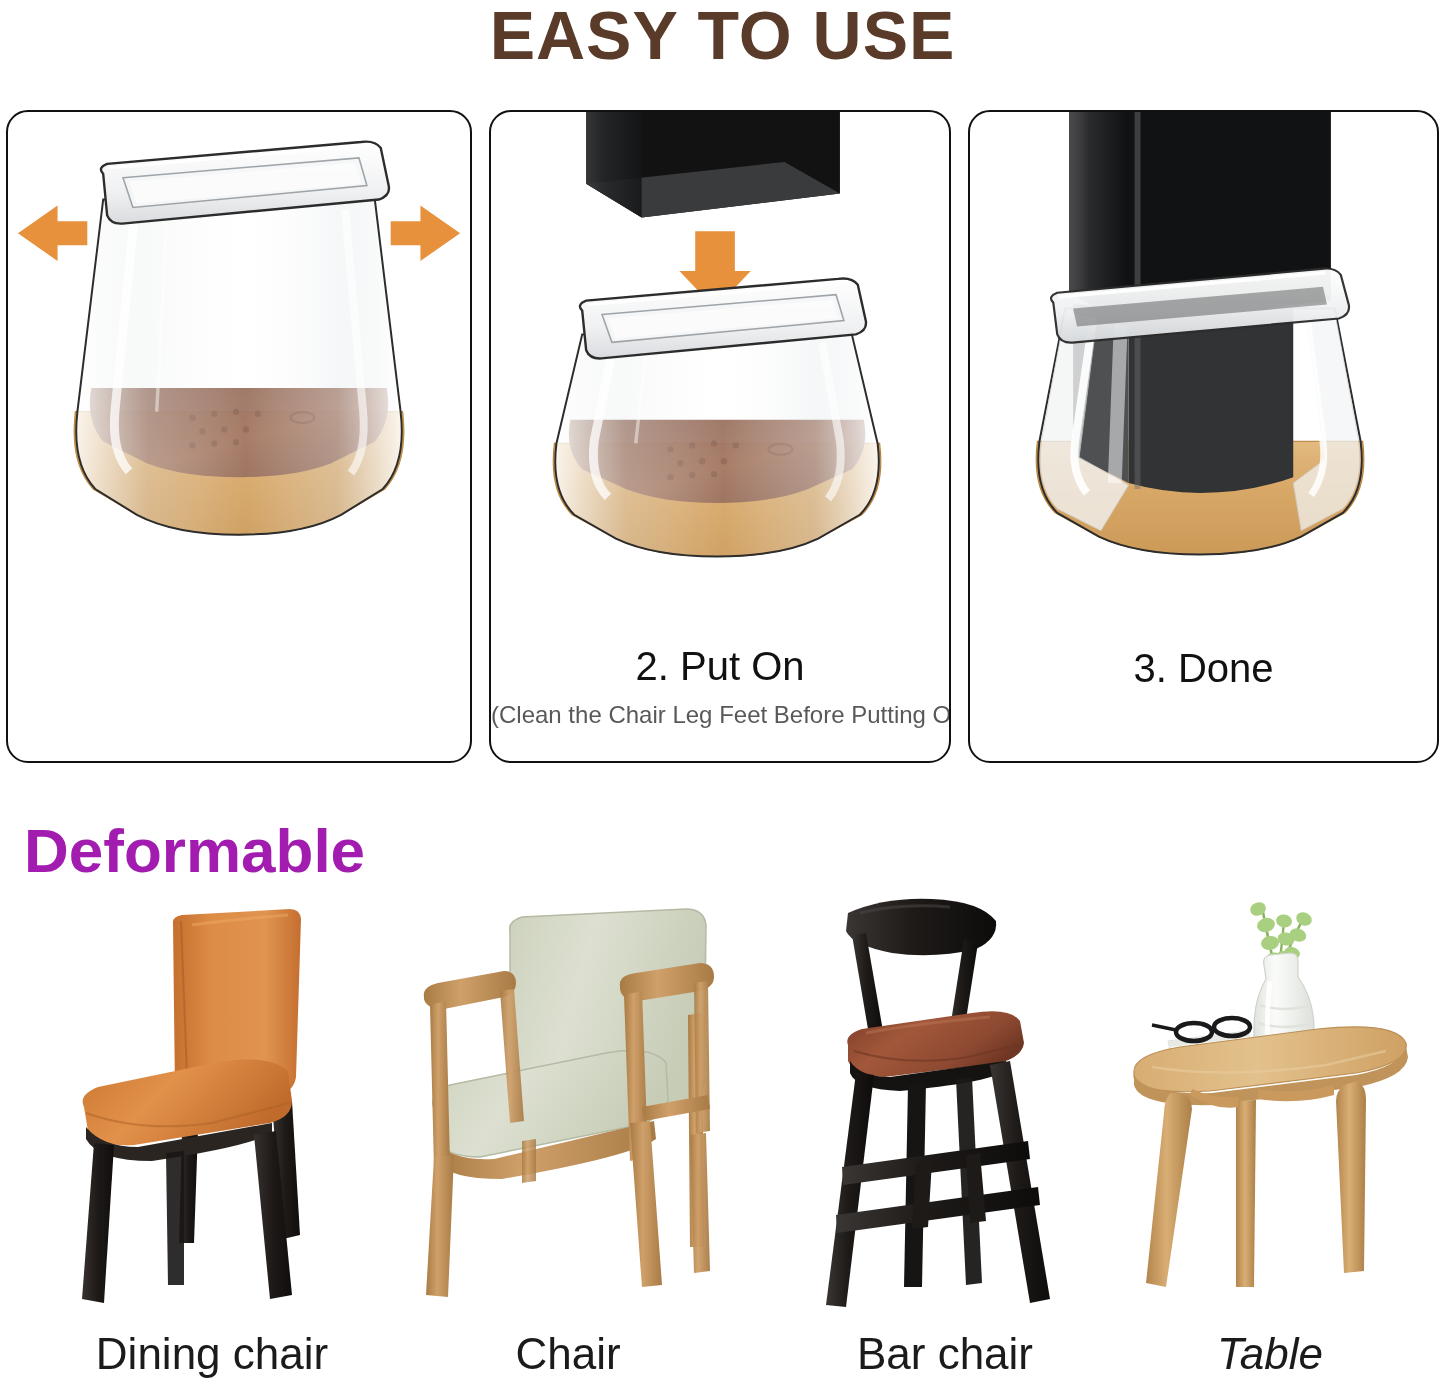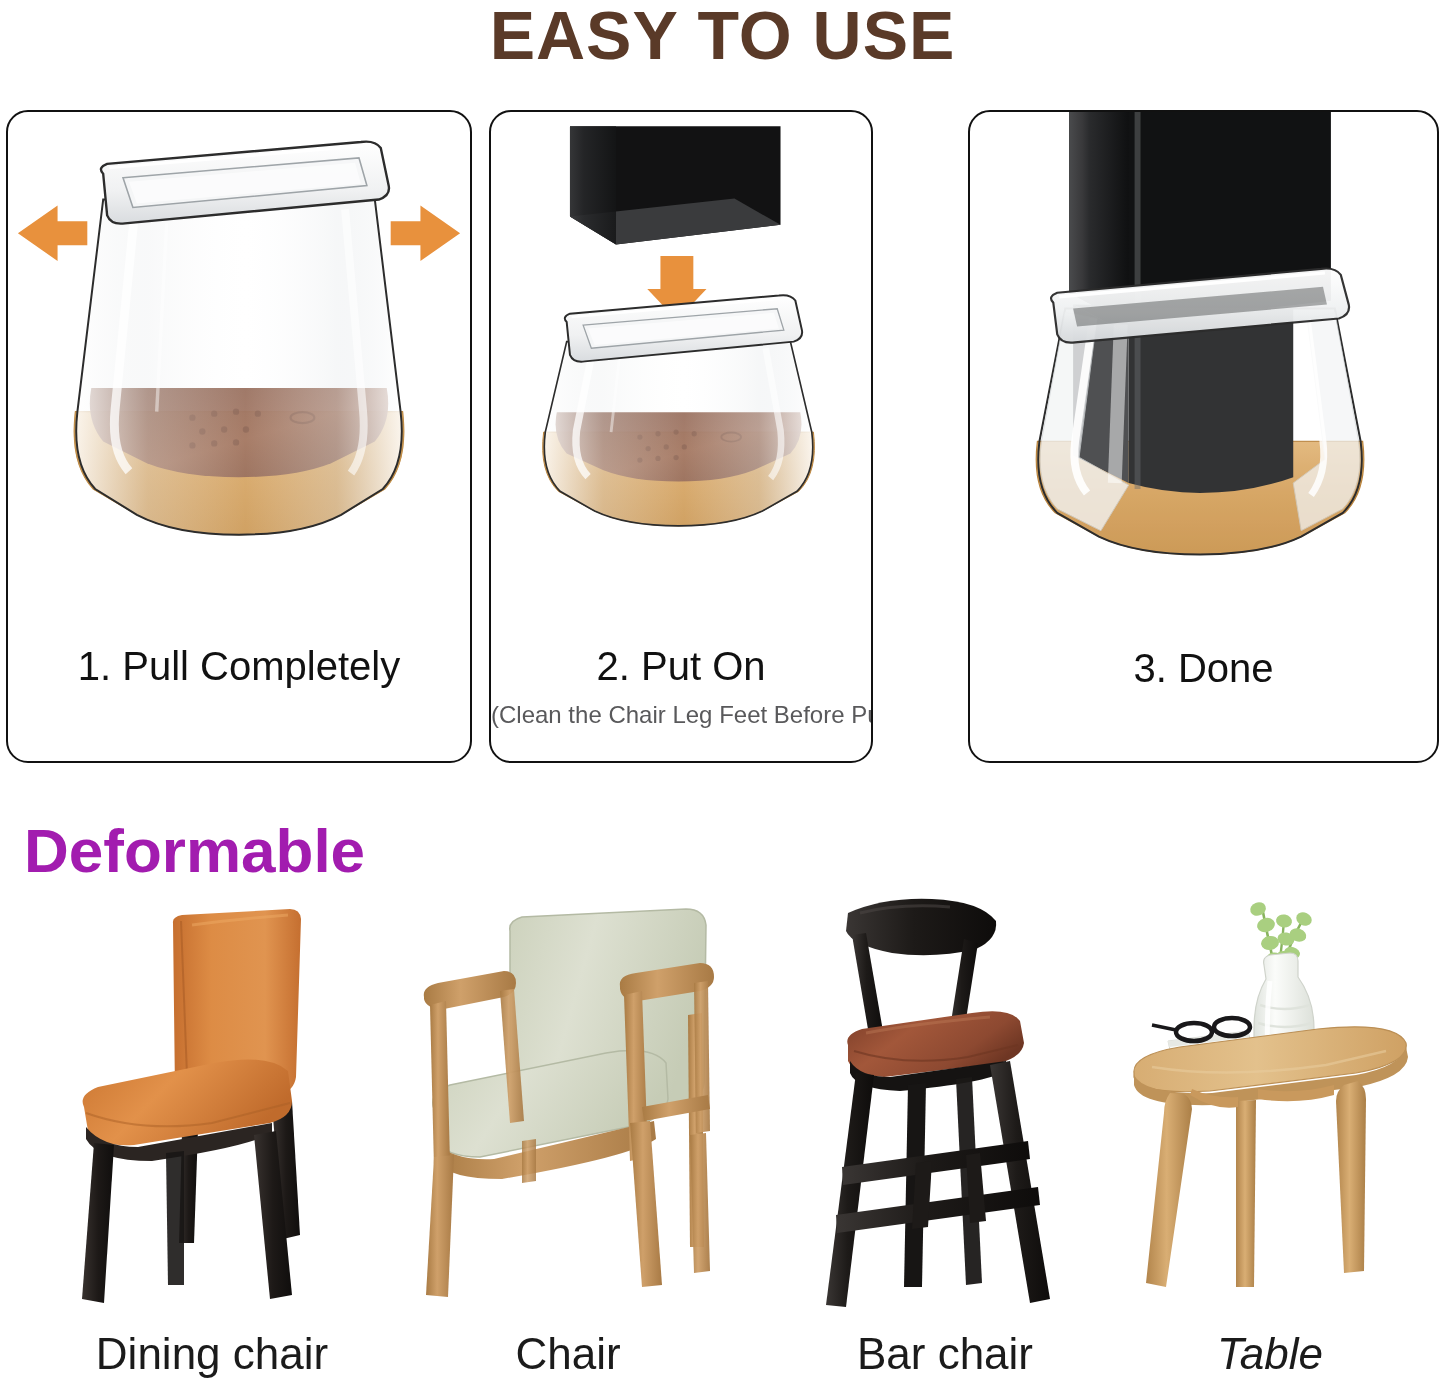--- a/index.html
+++ b/index.html
@@ -32,21 +32,21 @@
   
   .panel {
     position: absolute;
     border: 2.5px solid #111111;
     border-radius: 22px;
     box-sizing: border-box;
     background: #ffffff;
     overflow: hidden;
   }
   #panel-1 { left: 6px;   top: 110px; width: 466px; height: 653px; }
-  #panel-2 { left: 489px; top: 110px; width: 384px; height: 653px; }
+  #panel-2 { left: 489px; top: 110px; width: 462px; height: 653px; }
   #panel-3 { left: 968px; top: 110px; width: 471px; height: 653px; }
 
   .panel-art {
     position: absolute;
     left: 0; top: 0; right: 0;
     height: 530px;
   }
   .panel-art svg { display: block; width: 100%; height: 100%; }
 
   .step-caption {
@@ -187,21 +187,20 @@
       <path d="M160 110 L150 300" fill="none" stroke="#ffffff" stroke-width="3.5" opacity="0.45"></path>
 
       <path d="M96 60 Q90 54 100 50 L356 28 Q370 26 376 34 L384 72 Q386 82 374 86 L118 110 Q104 112 100 102 Z" fill="url(#rimA)" stroke="#2c2c2c" stroke-width="2.4"></path>
 
       <path d="M116 64 L354 44 L362 72 L126 94 Z" fill="#f6f7f8" stroke="#9aa0a4" stroke-width="1.6" opacity="0.95"></path>
       <path d="M122 68 L350 49 L356 70 L130 90 Z" fill="#ffffff" opacity="0.6"></path>
 
       <path d="M102 54 L358 32" fill="none" stroke="#ffffff" stroke-width="3" opacity="0.9"></path>
     </svg>
   </div>
-  <div class="step-caption">1. Pull Completely</div>
 </div>
 
 <div class="panel" id="panel-2">
   <div class="panel-art">
     <svg viewBox="0 0 462 530" xmlns="http://www.w3.org/2000/svg">
       <defs>
         <linearGradient id="corkB" x1="0" y1="0" x2="0" y2="1">
           <stop offset="0%" stop-color="#e0b272"></stop>
           <stop offset="45%" stop-color="#d39d55"></stop>
           <stop offset="100%" stop-color="#c78f45"></stop>

